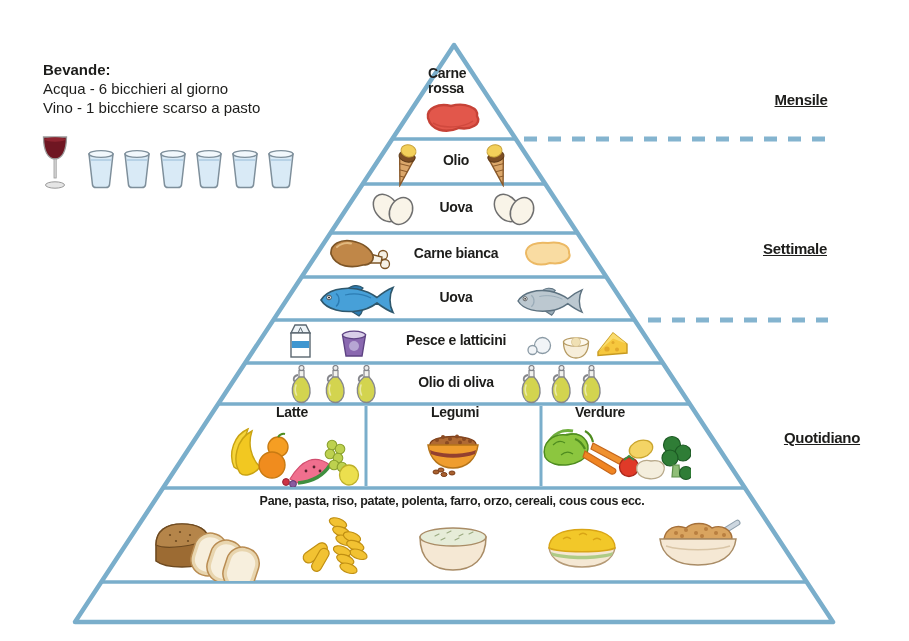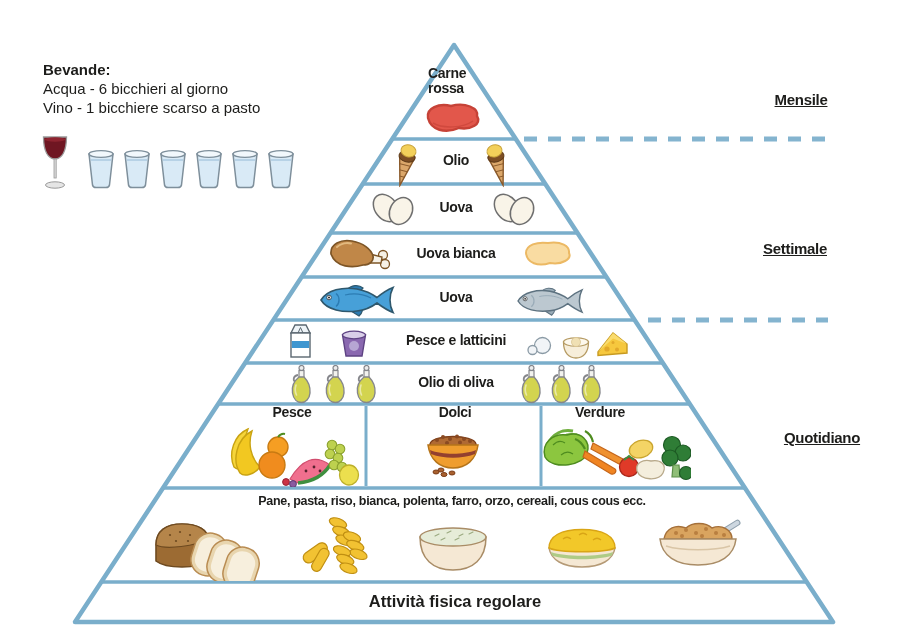--- a/index.html
+++ b/index.html
@@ -115,29 +115,28 @@
       <use href="#sym-water-glass"></use>
     </svg>
 
   <div class="lbl freq" style="left:801px;top:91px">Mensile</div>
   <div class="lbl freq" style="left:795px;top:240px">Settimale</div>
   <div class="lbl freq" style="left:822px;top:429px">Quotidiano</div>
 
   <div class="lbl wrap" style="left:457px;top:66px;width:58px">Carne rossa</div>
   <div class="lbl" style="left:456px;top:152px">Olio</div>
   <div class="lbl" style="left:456px;top:199px">Uova</div>
-  <div class="lbl" style="left:456px;top:245px">Uova bianca</div>
+  <div class="lbl" style="left:456px;top:245px">Carne bianca</div>
   <div class="lbl" style="left:456px;top:289px">Uova</div>
   <div class="lbl" style="left:456px;top:332px">Pesce e latticini</div>
   <div class="lbl" style="left:456px;top:374px">Olio di oliva</div>
-  <div class="lbl" style="left:292px;top:404px">Pesce</div>
-  <div class="lbl" style="left:455px;top:404px">Dolci</div>
+  <div class="lbl" style="left:292px;top:404px">Latte</div>
+  <div class="lbl" style="left:455px;top:404px">Legumi</div>
   <div class="lbl" style="left:600px;top:404px">Verdure</div>
-  <div class="lbl small" style="left:452px;top:494px">Pane, pasta, riso, bianca, polenta, farro, orzo, cereali, cous cous ecc.</div>
-  <div class="lbl big" style="left:455px;top:592px">Attività fisica regolare</div>
+  <div class="lbl small" style="left:452px;top:494px">Pane, pasta, riso, patate, polenta, farro, orzo, cereali, cous cous ecc.</div>
 
   <svg class="ic" style="left:425px;top:100px" width="58" height="36" viewBox="0 0 58 36">
     <path d="M3,18 C1,8 14,3 26,6 C40,2 54,8 52,16 C57,24 46,30 34,28 C20,34 6,30 3,18 Z" fill="#e2574b" stroke="#c64237" stroke-width="2.4"></path>
     <path d="M8,23 C18,29 38,28 48,21" fill="none" stroke="#c64237" stroke-width="1.5" opacity="0.65"></path>
   </svg>
 
   <svg class="ic" style="left:389px;top:142px;transform:rotate(14deg)" width="32" height="46">
       <use href="#sym-ice-cream"></use>
     </svg>
   <svg class="ic" style="left:482px;top:142px;transform:rotate(-14deg)" width="32" height="46">

